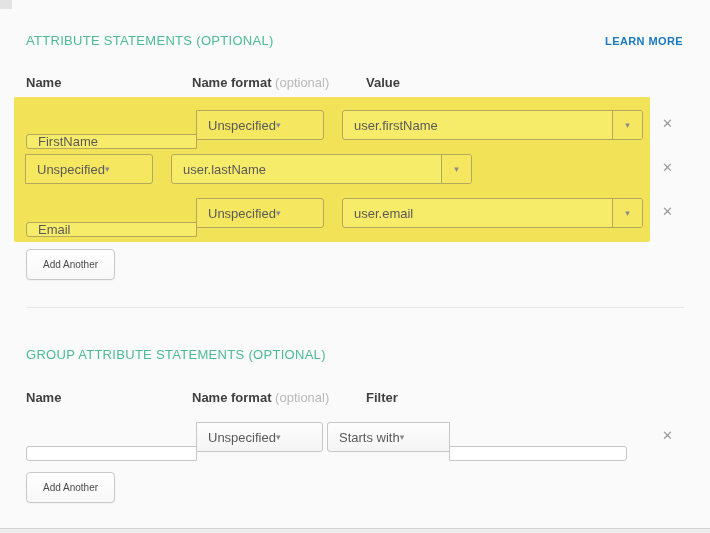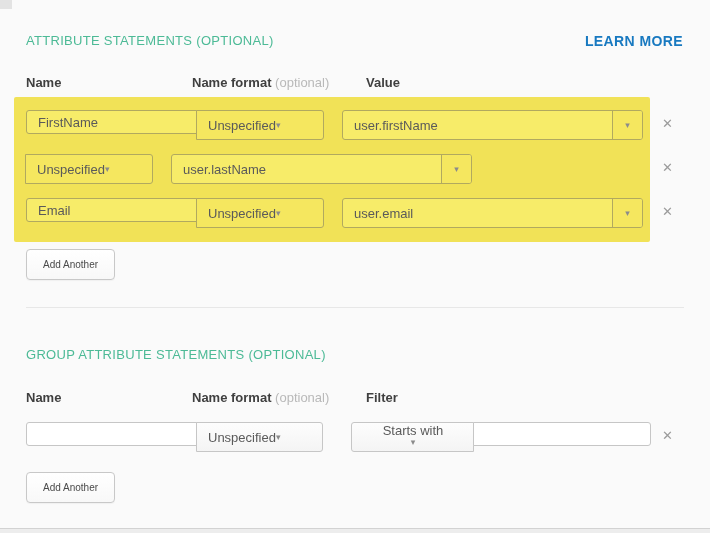--- a/index.html
+++ b/index.html
@@ -12,49 +12,49 @@
     overflow:hidden;
     font-size:13px;
   }
   .corner-artifact{
     position:absolute; left:0; top:0; width:12px; height:9px;
     background:#d9d9d9; opacity:.7;
   }
   
   .sec-head{
     position:absolute; left:26px; right:27px;
-    display:flex; justify-content:space-between; align-items:flex-start;
+    display:flex; justify-content:space-between; align-items:center;
   }
   .sec-title{
     font-size:13px; font-weight:400; color:#4cba96; letter-spacing:.3px;
   }
   .learn-more{
-    font-size:14px; font-weight:bold; color:#1879c0;
+    font-size:11px; font-weight:bold; color:#1879c0;
     letter-spacing:.4px; text-decoration:none; cursor:pointer;
   }
   
   .col-heads{ position:absolute; left:26px; height:14px; }
   .col-heads .ch{ position:absolute; top:0; font-weight:bold; color:#3f3f3f; white-space:nowrap; }
   .col-heads .ch.c1{ left:0; }
   .col-heads .ch.c2{ left:166px; }
   .col-heads .ch.c3{ left:340px; }
   .col-heads .opt{ font-weight:400; color:#b9b9b9; }
   
   .highlight{
     position:absolute; left:14px; top:97px; width:636px; height:145px;
     background:#f1e257; border-radius:2px;
     padding:13px 7px 0 12px;
   }
   .row{ position:relative; display:flex; align-items:stretch; height:30px; margin-bottom:14px; }
   
   .txt{
-    height:24px; border:1px solid #c6c6c6; border-radius:3px;
+    height:15px; border:1px solid #c6c6c6; border-radius:3px;
     background:#fff; color:#5a5a5a; font-size:13px;
     font-family:"Liberation Sans","DejaVu Sans",sans-serif;
-    padding:0 11px; outline:none;
+    padding:0 11px; outline:none;margin-top:24px;
   }
   .dd{
     height:30px; border:1px solid #c6c6c6; border-radius:3px;
     background:linear-gradient(#fdfdfd,#f4f4f4);
     color:#5a5a5a; display:flex; align-items:center;
     justify-content:flex-start; padding:0 10px 0 11px; cursor:pointer;
   }
   .caret{ font-size:9px; color:#8b8b8b; line-height:1; }
   
   .name-in{ width:171px; border-radius:3px 0 0 3px; }
@@ -88,21 +88,21 @@
     border:1px solid #c8c8c8; border-radius:4px;
     font-size:10px; color:#4a4a4a; cursor:pointer;
     font-family:"Liberation Sans","DejaVu Sans",sans-serif;
     box-shadow:0 1px 1px rgba(0,0,0,.04);
   }
   .divider{ position:absolute; left:26px; top:307px; width:658px; height:1px; background:#e7e7e7; }
   
   .group-row{ position:absolute; left:26px; top:422px; display:flex; height:30px; }
   .g-name{ width:171px; border-radius:3px 0 0 3px; }
   .g-fmt{ width:127px; margin-left:-1px; border-radius:0 3px 3px 0; }
-  .g-filter-dd{ width:123px; margin-left:28px; border-radius:3px 0 0 3px;flex-direction:column; }
+  .g-filter-dd{ width:123px; margin-left:4px; border-radius:3px 0 0 3px; }
   .g-filter-in{ width:178px; margin-left:-1px; border-radius:0 3px 3px 0; }
   .bottom-strip{
     position:absolute; left:0; top:528px; width:710px; height:5px;
     background:#ededed; border-top:1px solid #d2d2d2;
   }
   
   #attr-head{ top:33px; }
   #attr-cols{ top:75px; }
   #attr-add{ top:249px; }
   #group-title{ position:absolute; left:26px; top:347px; }

